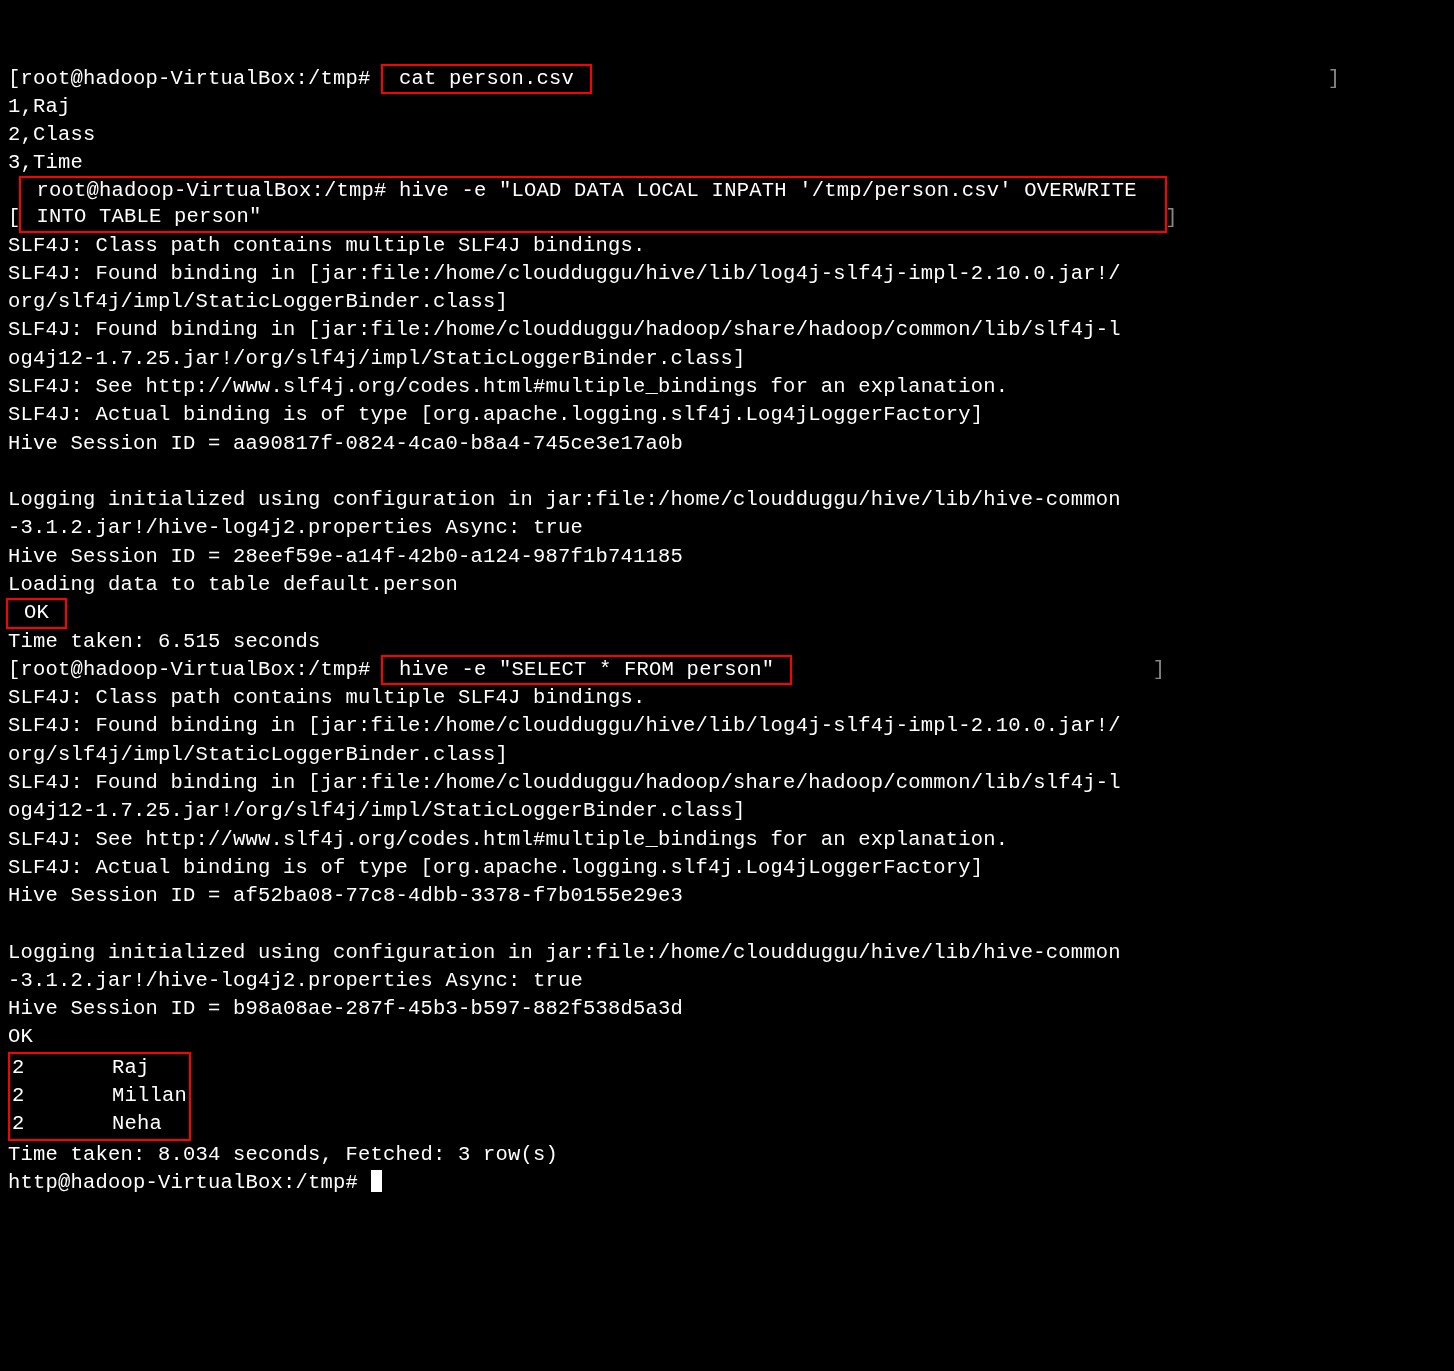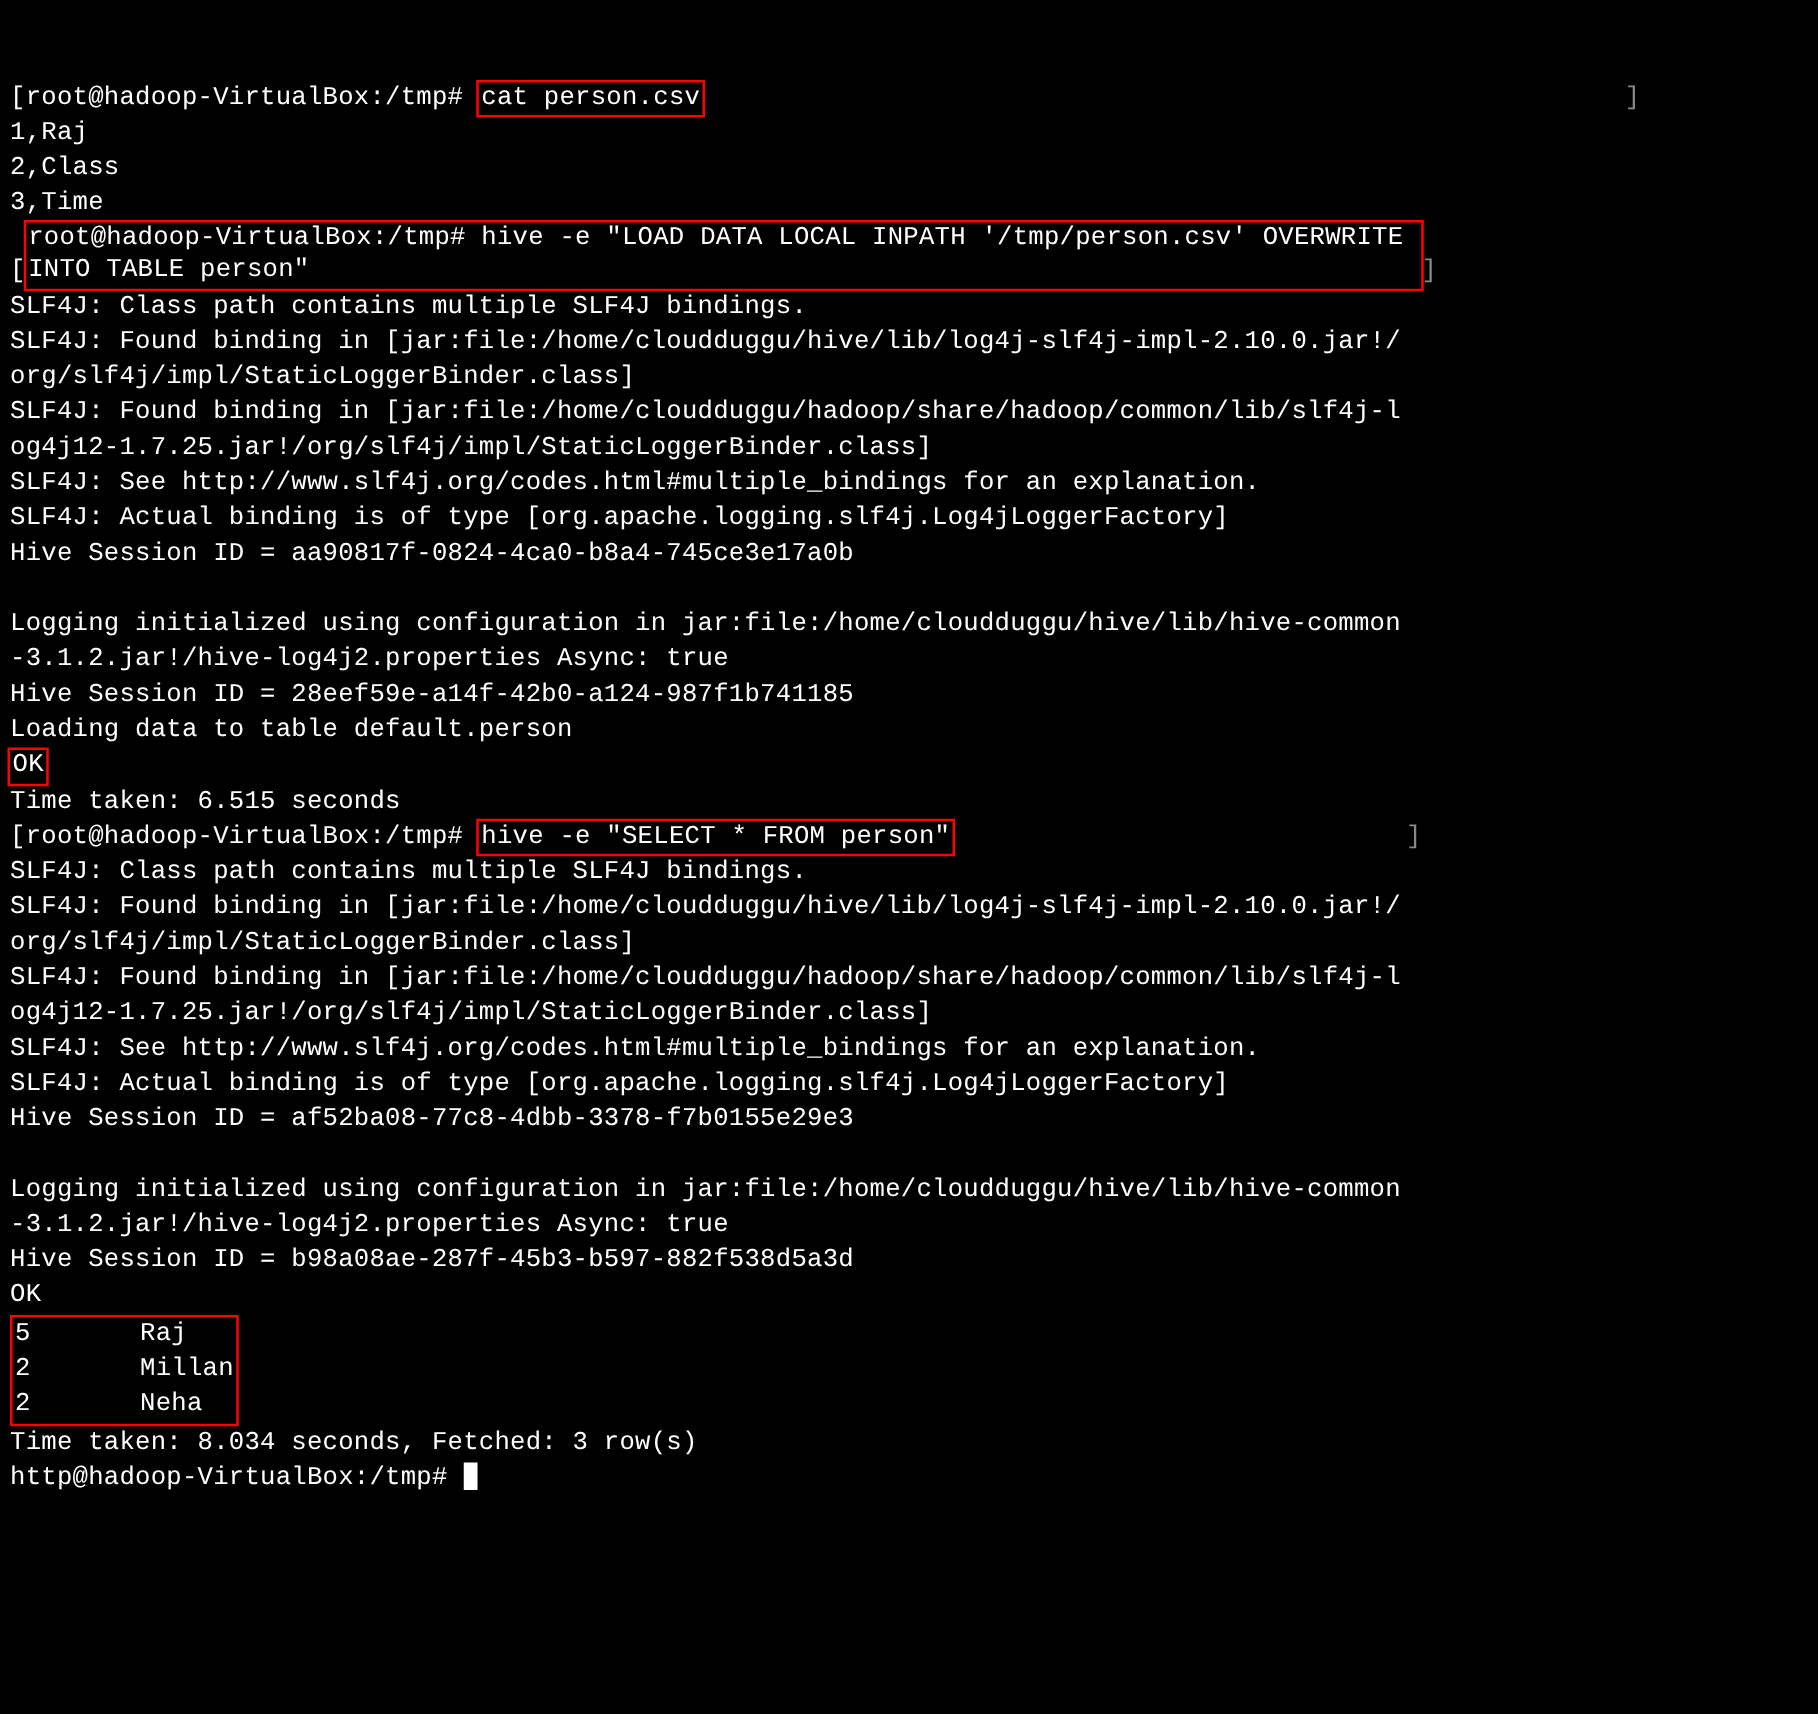--- a/index.html
+++ b/index.html
@@ -12,21 +12,21 @@
     line-height: 1.38;
     letter-spacing: 0.2px;
     white-space: pre;
     box-sizing: border-box;
     width: 1454px;
     overflow: hidden;
   }
   .hl {
     border: 2px solid #ff0000;
     display: inline-block;
-    padding: 0 2px;
+    padding: 0 16px;
     margin: -2px -2px;
     line-height: 1.3;
   }
   .hl-block {
     border: 2px solid #ff0000;
     display: inline-block;
     padding: 0 2px;
   }
   .cursor {
     display: inline-block;
@@ -71,18 +71,18 @@
 <span>SLF4J: Found binding in [jar:file:/home/cloudduggu/hadoop/share/hadoop/common/lib/slf4j-l</span>
 <span>og4j12-1.7.25.jar!/org/slf4j/impl/StaticLoggerBinder.class]</span>
 <span>SLF4J: See http://www.slf4j.org/codes.html#multiple_bindings for an explanation.</span>
 <span>SLF4J: Actual binding is of type [org.apache.logging.slf4j.Log4jLoggerFactory]</span>
 <span>Hive Session ID = af52ba08-77c8-4dbb-3378-f7b0155e29e3</span>
 <span></span>
 <span>Logging initialized using configuration in jar:file:/home/cloudduggu/hive/lib/hive-common</span>
 <span>-3.1.2.jar!/hive-log4j2.properties Async: true</span>
 <span>Hive Session ID = b98a08ae-287f-45b3-b597-882f538d5a3d</span>
 <span>OK</span>
-<span class="hl-block"><span>5       Raj   </span>
+<span class="hl-block"><span>2       Raj   </span>
 <span>2       Millan</span>
 <span>2       Neha  </span></span>
 <span>Time taken: 8.034 seconds, Fetched: 3 row(s)</span>
 <span>http@hadoop-VirtualBox:/tmp# </span><span class="cursor"></span></div>
 
 
 </body></html>

